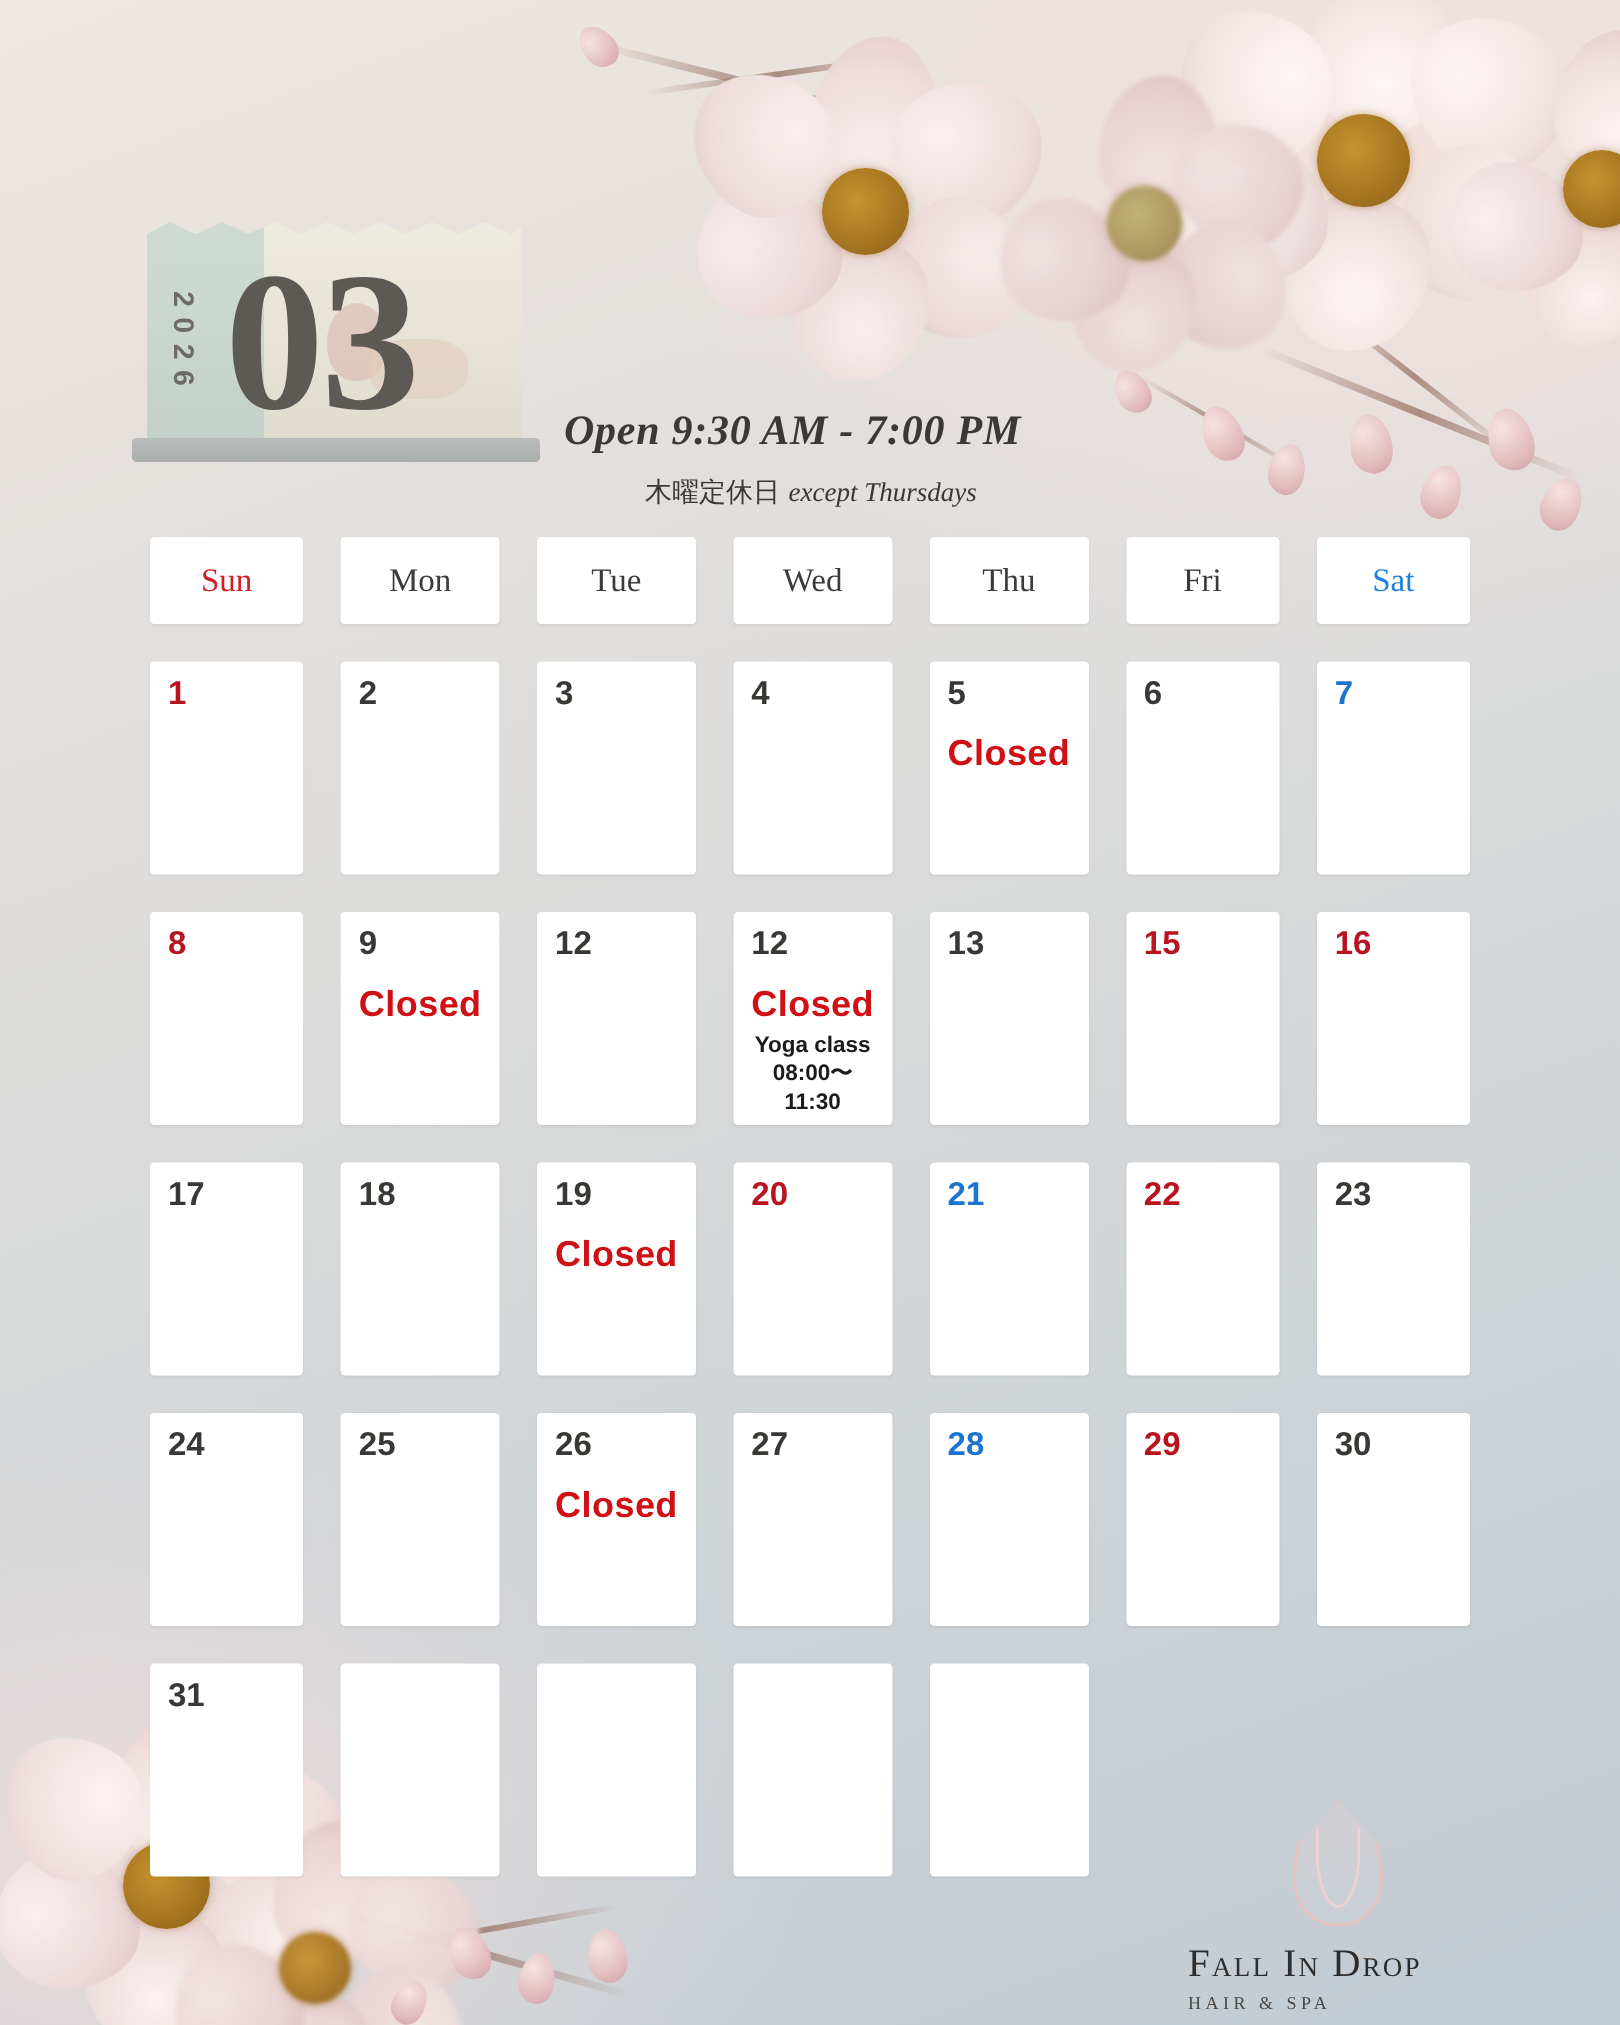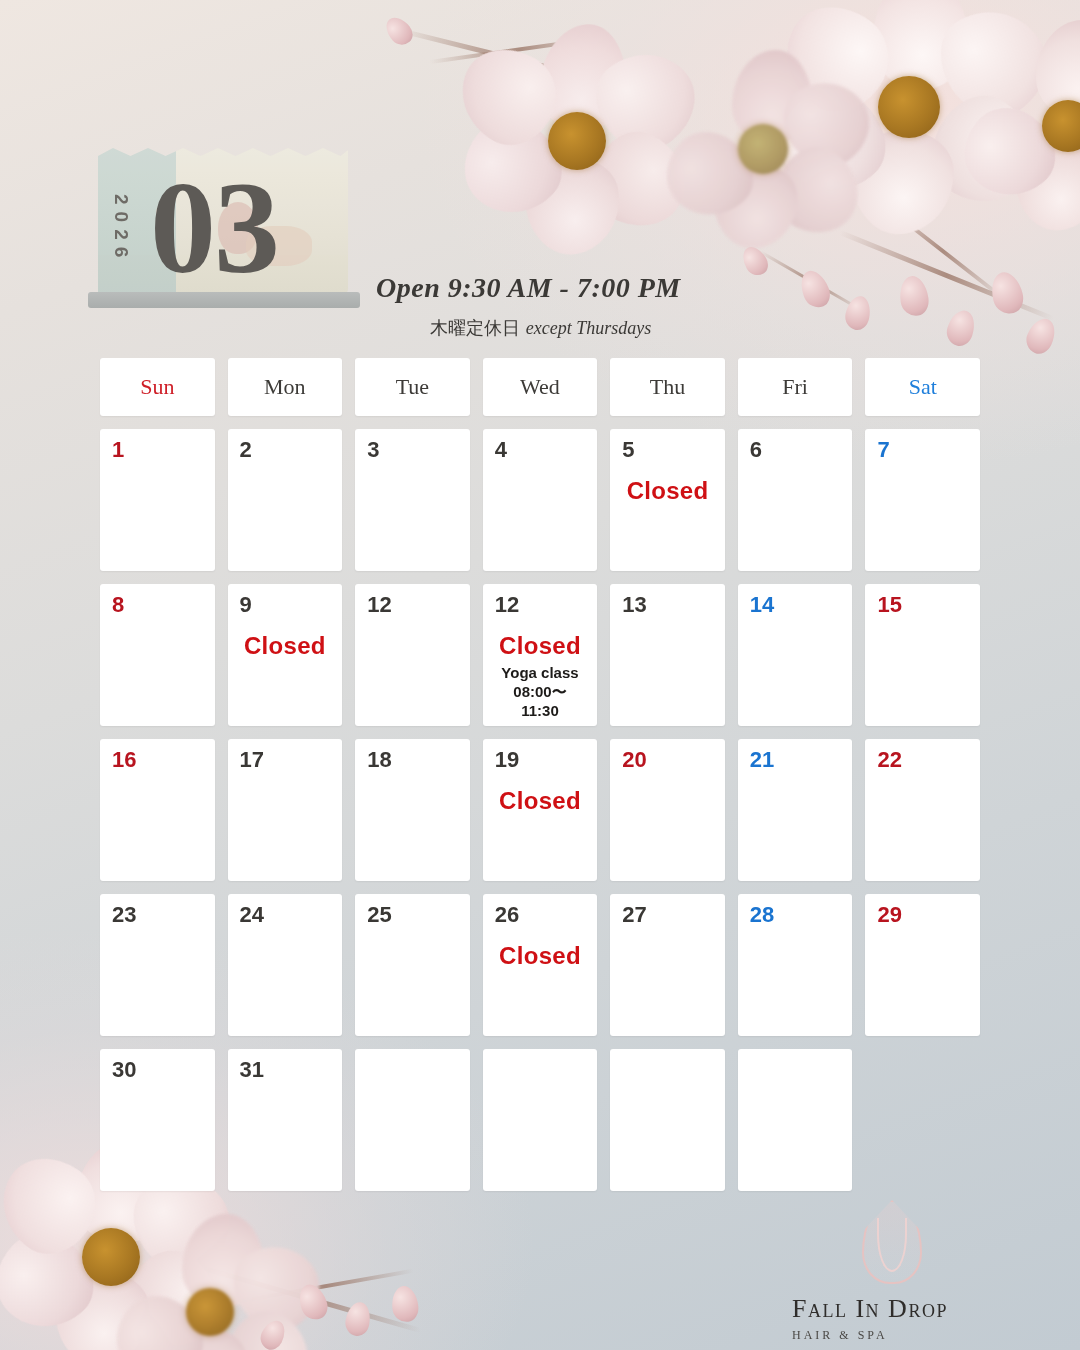--- a/index.html
+++ b/index.html
@@ -93,21 +93,21 @@
     font-family: "DejaVu Sans", sans-serif;
   }
   .hours-sub em { font-family: "Liberation Serif", serif; font-style: italic; }
 
   
   .cal {
     position: absolute; left: 100px; top: 358px;
     width: 880px;
     display: grid;
     grid-template-columns: repeat(7, 1fr);
-    gap: 13px;
+    gap: 25px;
   }
   .dow {
     height: 58px;
     background: #ffffff;
     border-radius: 3px;
     display: flex; align-items: center; justify-content: center;
     font-size: 22px; font-weight: 500;
     color: #3d3b38;
     box-shadow: 0 1px 2px rgba(0,0,0,0.06);
     font-family: "Liberation Serif", serif;
@@ -324,23 +324,20 @@
       <div class="cell">
         <div class="daynum">12</div>
         <div class="note-closed">Closed</div>
         <div class="note-extra" style="white-space: pre-line;">Yoga class
 08:00〜11:30</div>
       </div>
       <div class="cell">
         <div class="daynum">13</div>
       </div>
       <div class="cell">
-        <div class="daynum blue">14</div>
-      </div>
-      <div class="cell">
         <div class="daynum red">15</div>
       </div>
       <div class="cell">
         <div class="daynum red">16</div>
       </div>
       <div class="cell">
         <div class="daynum">17</div>
       </div>
       <div class="cell">
         <div class="daynum">18</div>

